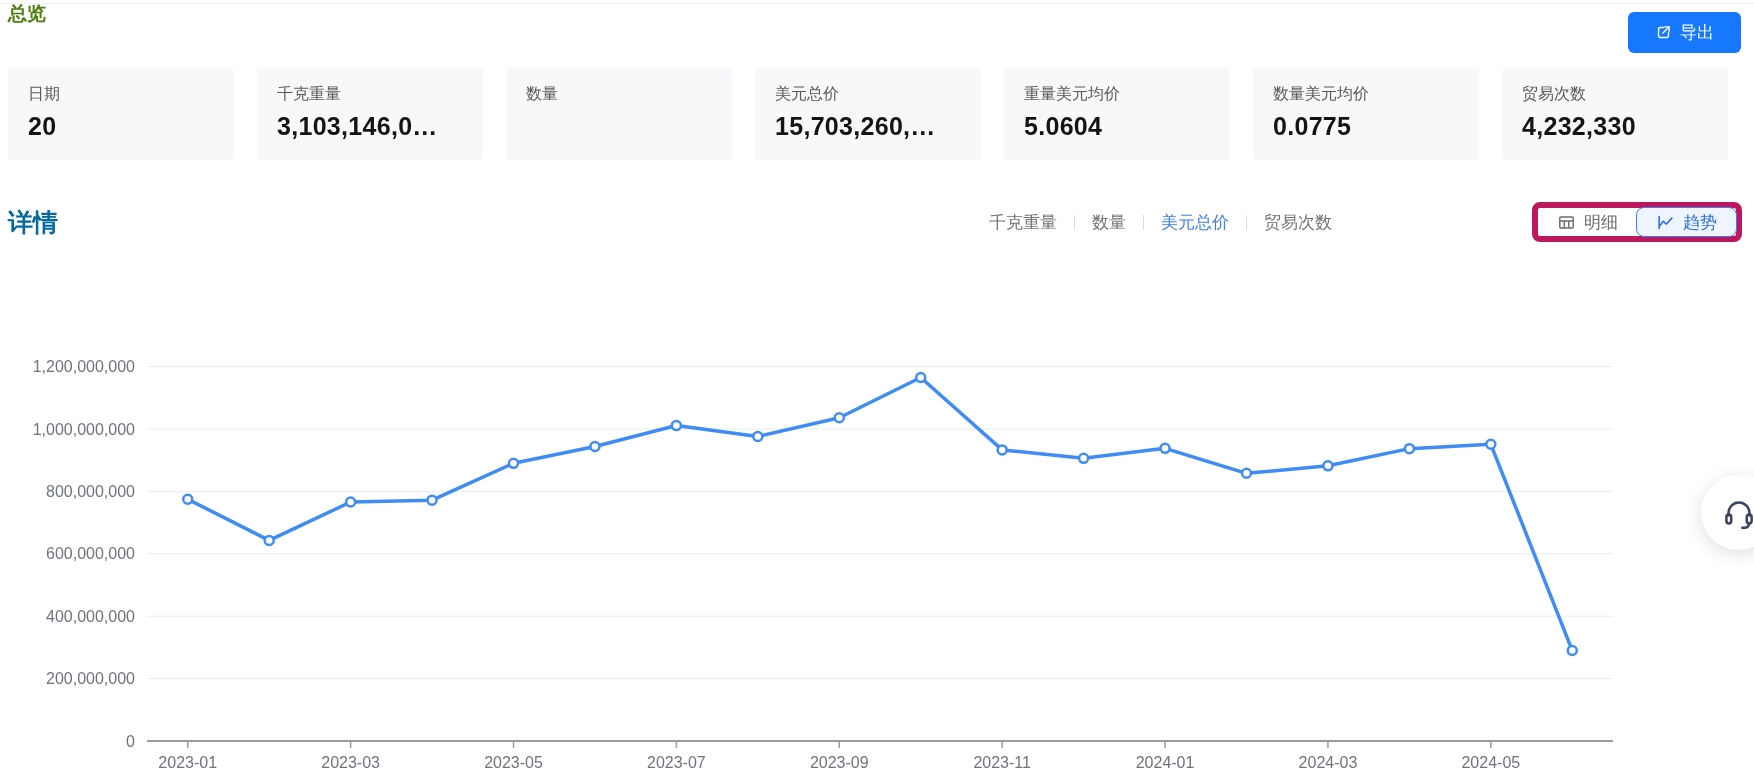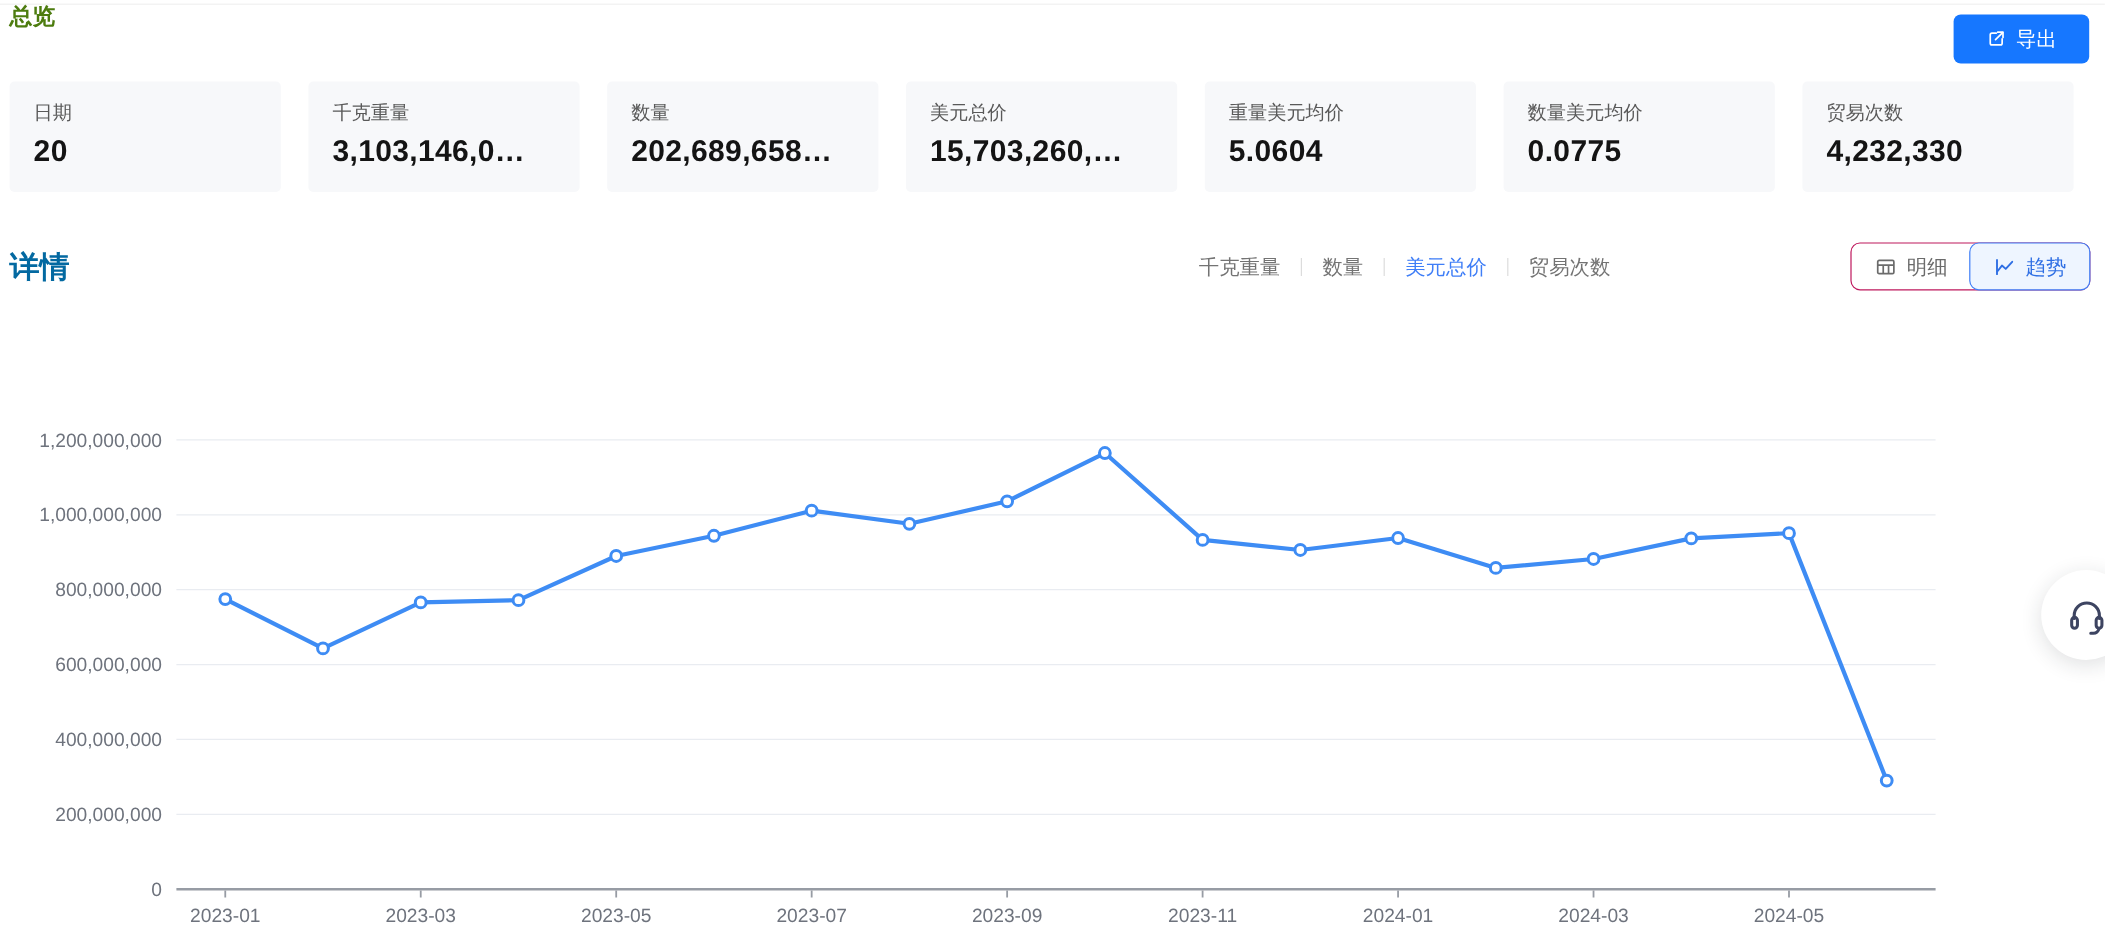--- a/index.html
+++ b/index.html
@@ -22,21 +22,21 @@
   .card-value { font-size:25px; font-weight:700; color:#141414; letter-spacing:.3px; white-space:nowrap; }
 
   .detail-row { position:absolute; left:8px; top:198px; width:1734px; height:48px;
     display:flex; align-items:center; }
   .detail-title { font-size:25px; font-weight:700; color:#0369a1; }
   .metric-tabs { margin-left:auto; display:flex; align-items:center; }
   .metric-tab { font-size:17px; color:#737373; padding:0 17px; cursor:pointer; white-space:nowrap; }
   .metric-tab.active { color:#3f7ef7; }
   .tab-sep { width:1px; height:15px; background:#dcdcdc; }
 
-  .view-switch { margin-left:183px; display:flex; border:1px solid #be185d; border-radius:8px;
+  .view-switch { margin-left:183px; display:flex; border:6px solid #be185d; border-radius:8px;
     height:40px; background:#fff; }
   .view-seg { display:flex; align-items:center; gap:8px; padding:0 19px; font-size:17px;
     color:#6b6b6b; cursor:pointer; border-radius:8px; border:1px solid transparent;
     margin:-1px; background:transparent; font-family:inherit; }
   .view-seg svg { width:19px; height:19px; display:block; }
   .view-seg.active { border-color:#3f7ef7; background:#eef5ff; color:#2f6fe4; }
 
   .chart-wrap { position:absolute; left:0; top:254px; width:1754px; height:530px; }
   svg text { font-family:"Liberation Sans","DejaVu Sans",sans-serif; }
 
@@ -67,21 +67,20 @@
     <div class="card">
       <div class="card-label">日期</div>
       <div class="card-value">20</div>
     </div>
     <div class="card">
       <div class="card-label">千克重量</div>
       <div class="card-value">3,103,146,0…</div>
     </div>
     <div class="card">
       <div class="card-label">数量</div>
-      <div class="card-value">202,689,658…</div>
     </div>
     <div class="card">
       <div class="card-label">美元总价</div>
       <div class="card-value">15,703,260,…</div>
     </div>
     <div class="card">
       <div class="card-label">重量美元均价</div>
       <div class="card-value">5.0604</div>
     </div>
     <div class="card">

